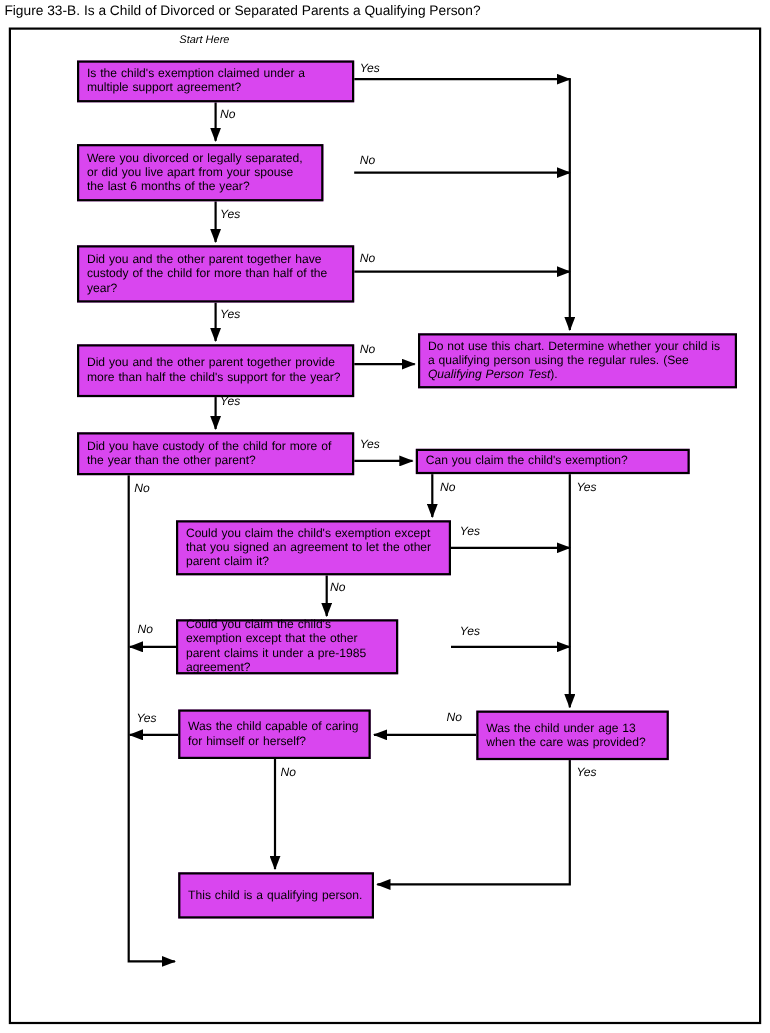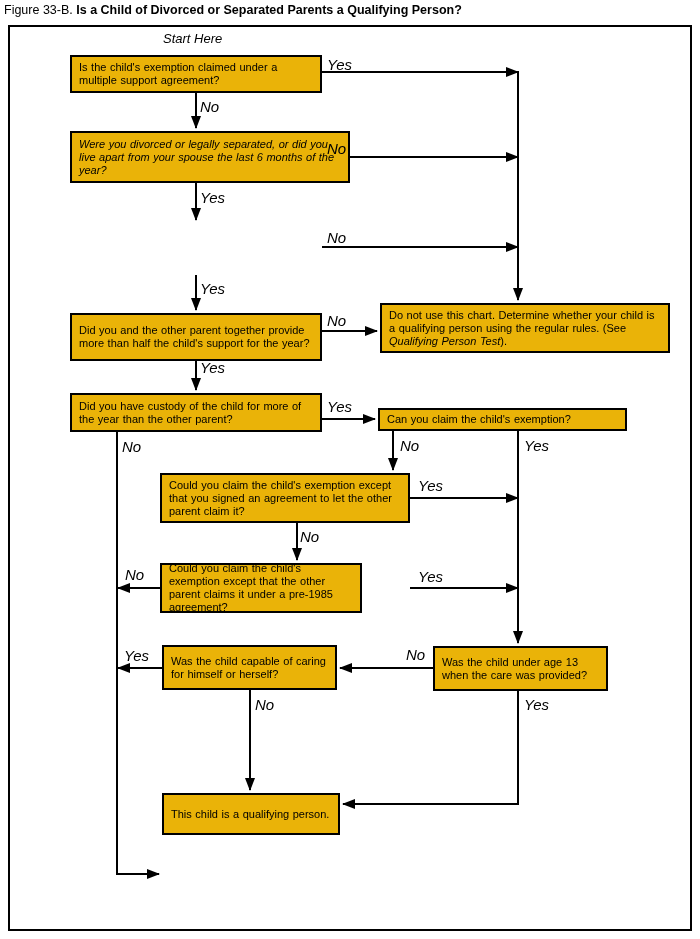--- a/index.html
+++ b/index.html
@@ -4,38 +4,38 @@
 <style>
   html,body{margin:0;padding:0;background:#fff;}
   #canvas{
     position:relative;width:700px;height:939px;background:#fff;
     font-family:"Liberation Sans",sans-serif;color:#000;overflow:hidden;
   }
   #title{
     position:absolute;left:4px;top:3px;font-size:12.5px;white-space:nowrap;
   }
   #title .fig{font-weight:400;}
-  #title .main{font-weight:700;}
+  #title .main{font-weight:400;}
   #outer-border{
     position:absolute;left:8px;top:25px;width:684px;height:906px;
     border:2px solid #000;box-sizing:border-box;
   }
   #start-here{
-    position:absolute;left:163px;top:31px;font-size:13px;font-style:italic;
+    position:absolute;left:163px;top:31px;font-size:10px;font-style:italic;
     white-space:nowrap;
   }
   svg.wires{position:absolute;left:0;top:0;}
   .node{
-    position:absolute;border:2px solid #000;background:#eab308;
+    position:absolute;border:2px solid #000;background:#d946ef;
     box-sizing:border-box;display:flex;align-items:center;
     font-size:11px;line-height:13px;padding:3px 7px;word-spacing:0.5px;
   }
   .node .txt{display:block;}
   .edge-label{
-    position:absolute;font-size:15px;font-style:italic;white-space:nowrap;
+    position:absolute;font-size:11px;font-style:italic;white-space:nowrap;
   }
   .it{font-style:italic;}
 </style>
 </head>
 <body>
 
 <div id="canvas">
 
   <div id="title">
     <span class="fig">Figure 33-B.</span>
@@ -90,24 +90,27 @@
       <polyline points="518,691 518,804 343,804" marker-end="url(#arr)"></polyline>
 
       <line x1="250" y1="690" x2="250" y2="790" marker-end="url(#arr)"></line>
     </g>
   </svg>
 
   <div class="node" style="left:70px;top:55px;width:252px;height:38px;">
     <span class="txt">Is the child's exemption claimed under a multiple support agreement?</span>
   </div>
 
-  <div class="node" style="left:70px;top:131px;width:280px;height:52px;font-style:italic;">
+  <div class="node" style="left:70px;top:131px;width:224px;height:52px;">
     <span class="txt">Were you divorced or legally separated, or did you live apart from your spouse the last 6 months of the year?</span>
   </div>
 
+  <div class="node" style="left:70px;top:223px;width:252px;height:52px;">
+    <span class="txt">Did you and the other parent together have custody of the child for more than half of the year?</span>
+  </div>
 
   <div class="node" style="left:70px;top:313px;width:252px;height:48px;">
     <span class="txt">Did you and the other parent together provide more than half the child's support for the year?</span>
   </div>
 
   <div class="node" style="left:70px;top:393px;width:252px;height:39px;">
     <span class="txt">Did you have custody of the child for more of the year than the other parent?</span>
   </div>
 
   <div class="node" style="left:380px;top:303px;width:290px;height:50px;">

